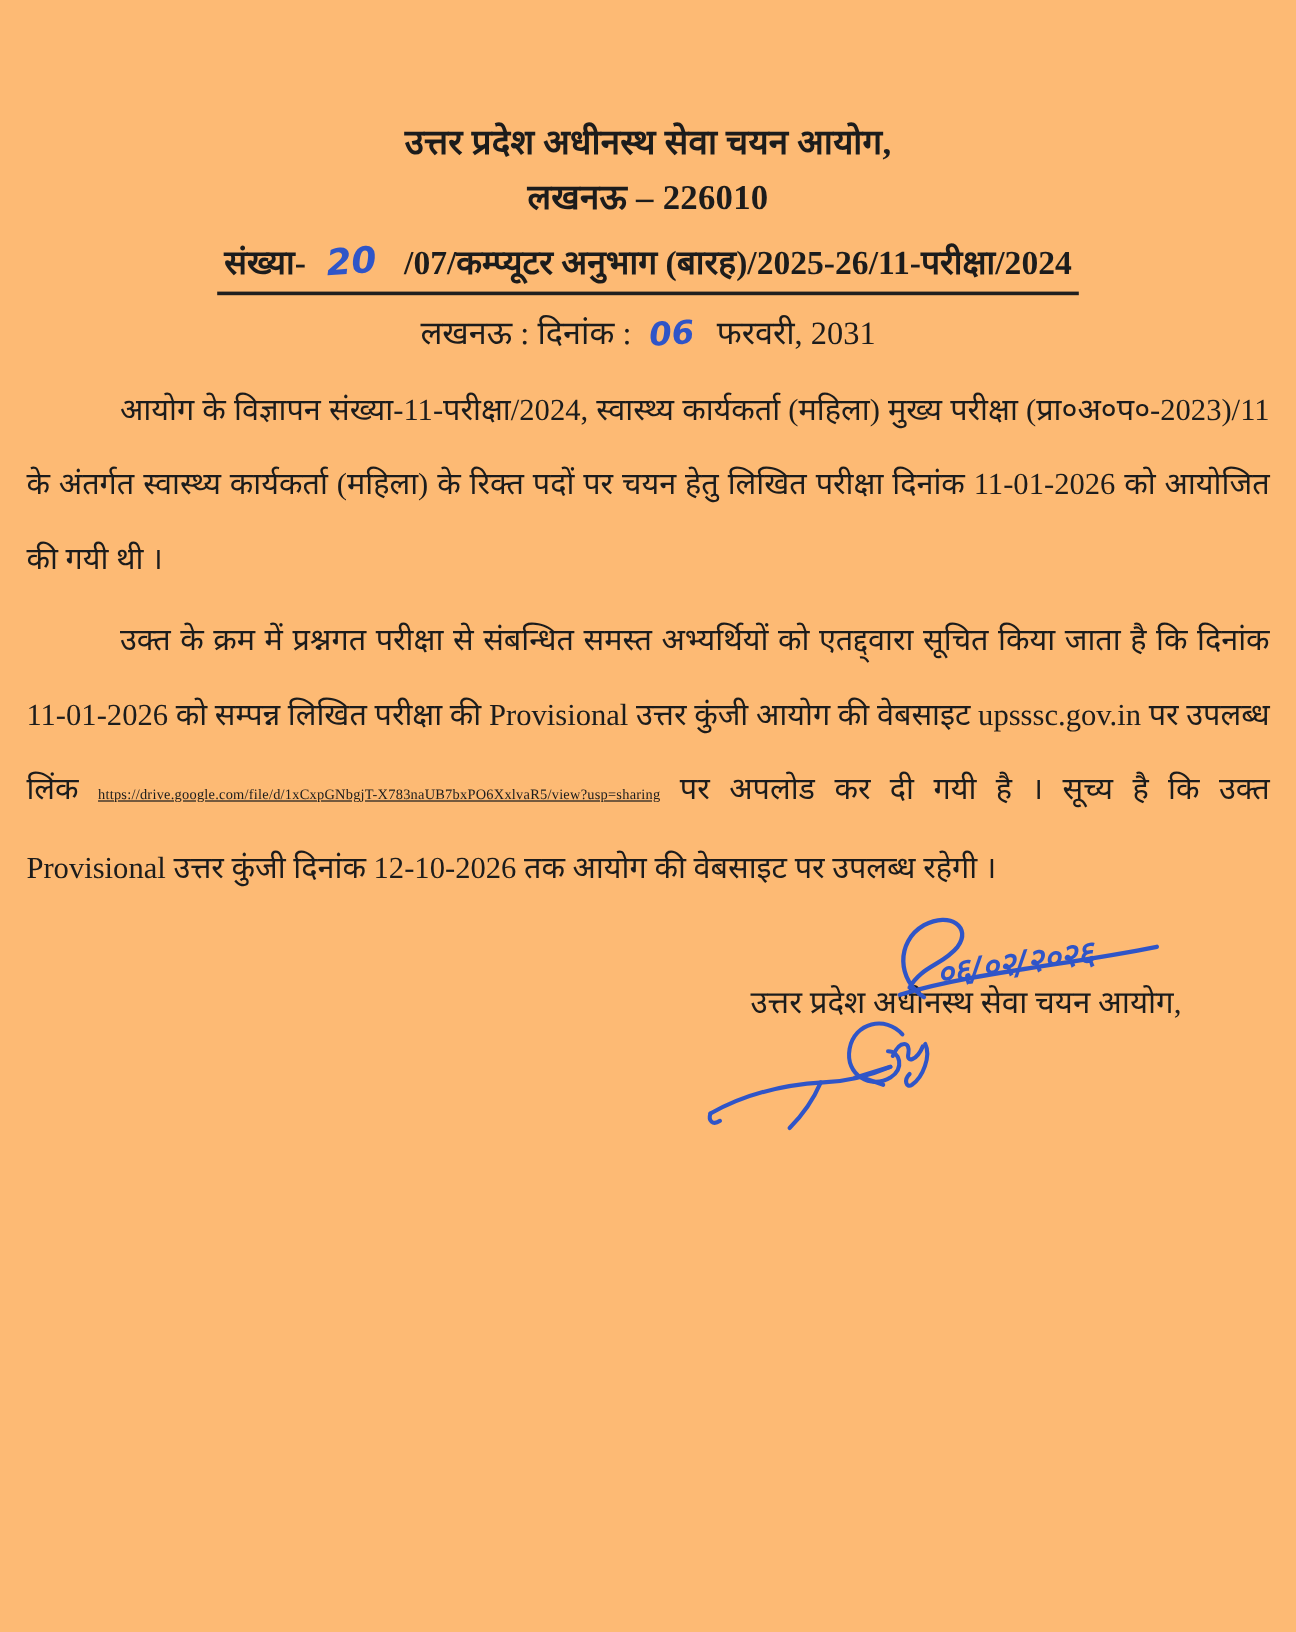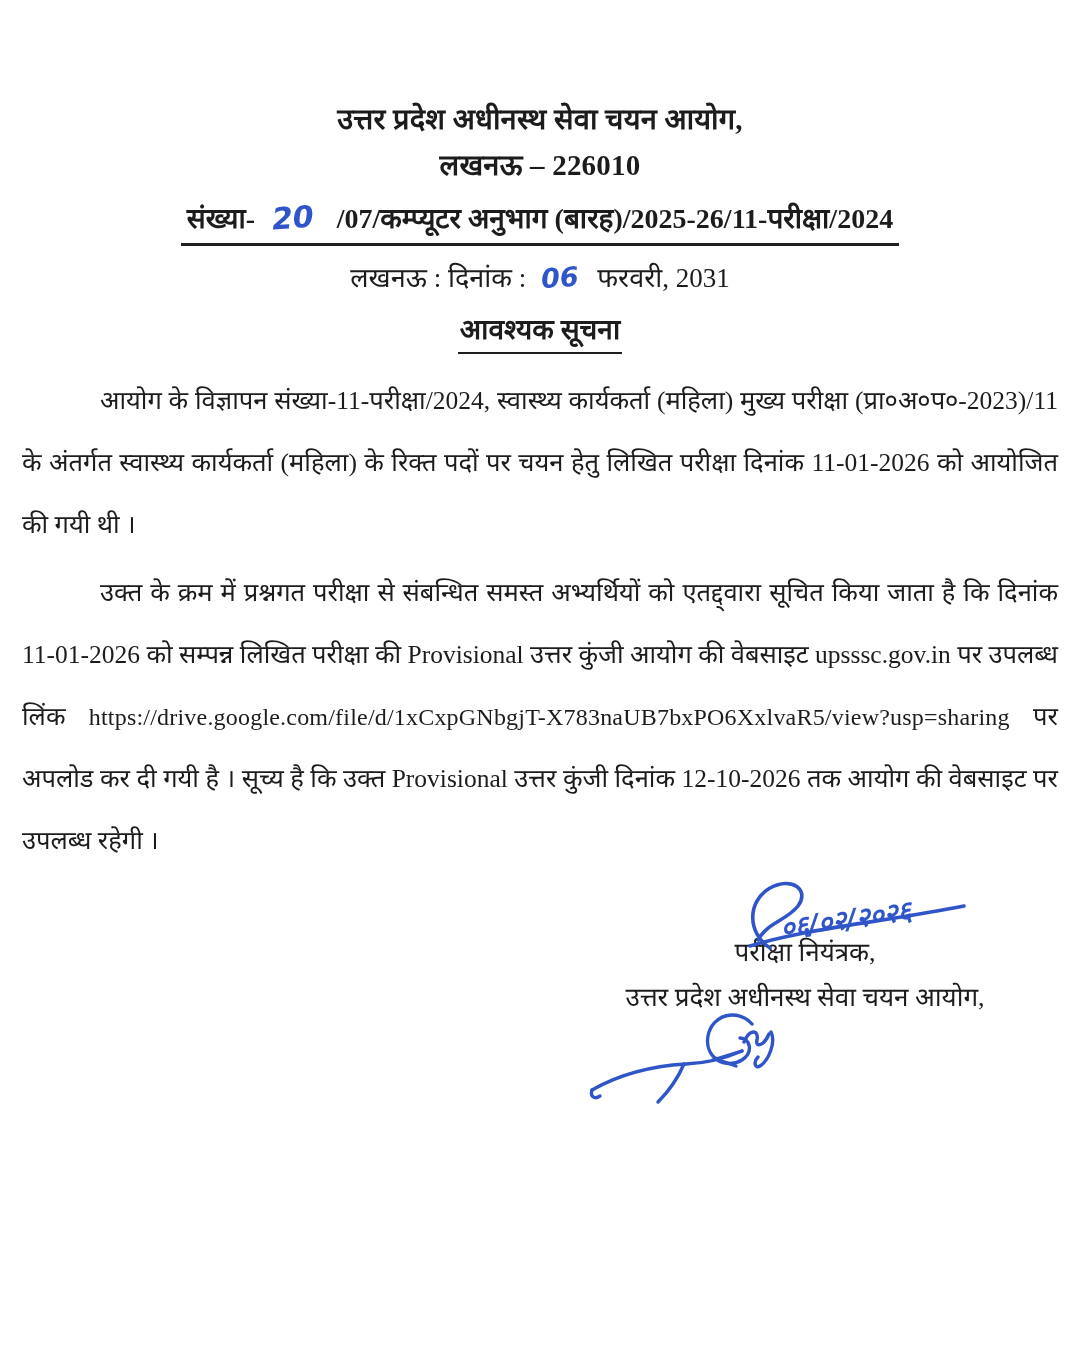--- a/index.html
+++ b/index.html
@@ -1,19 +1,19 @@
 <!DOCTYPE html>
 <html lang="hi" style="--ink: #2f55c8;"><head>
 <meta charset="utf-8">
 <style>
   html,body{margin:0;padding:0;background:#e8e8e8;}
   .page{
     position:relative;
     width:1080px;height:1360px;
-    background:#ffffff;
+    background:#fdba74;
     margin:0 auto;
     overflow:hidden;
     font-family:"Liberation Serif","DejaVu Serif",serif;
     color:#1c1c1c;
   }
   .content{padding:96px 22px 0 22px;}
 
   .hdr-line{
     text-align:center;
     font-weight:bold;
@@ -50,23 +50,24 @@
 
   .body-para{
     font-size:25.5px;
     line-height:62px;
     text-align:justify;
     text-indent:78px;
     margin:16px 0 0 0;
   }
   .body-para.second{margin-top:6px;}
   .url-text{
-    font-size:24px;
+    font-size:12px;
     letter-spacing:0.2px;
     word-break:break-all;
+    text-decoration:underline;
   }
 
   .sig-block{
     position:relative;
     width:450px;
     margin:58px 28px 0 auto;
     text-align:center;
     font-size:26px;
     line-height:45px;
   }
@@ -106,39 +107,35 @@
         <span>/07/कम्प्यूटर अनुभाग (बारह)/2025-26/11-परीक्षा/2024</span>
       </span>
     </div>
 
     <div class="date-line">
       <span>लखनऊ :  दिनांक :</span>
       <span class="ink">06</span>
       <span>फरवरी, 2031</span>
     </div>
 
-    <div class="subject">
-      <span class="subject-underline">आवश्यक सूचना</span>
-    </div>
 
     <p class="body-para">आयोग के विज्ञापन संख्या-11-परीक्षा/2024, स्वास्थ्य कार्यकर्ता (महिला) मुख्य परीक्षा (प्रा०अ०प०-2023)/11 के अंतर्गत स्वास्थ्य कार्यकर्ता (महिला) के रिक्त पदों पर चयन हेतु लिखित परीक्षा दिनांक 11-01-2026 को आयोजित की गयी थी ।</p>
 
     <p class="body-para second">
       <span>उक्त के क्रम में प्रश्नगत परीक्षा से संबन्धित समस्त अभ्यर्थियों को एतद्द्वारा सूचित किया जाता है कि दिनांक 11-01-2026 को सम्पन्न लिखित परीक्षा की Provisional उत्तर कुंजी आयोग की वेबसाइट upsssc.gov.in पर उपलब्ध लिंक </span>
       <span class="url-text">https://drive.google.com/file/d/1xCxpGNbgjT-X783naUB7bxPO6XxlvaR5/view?usp=sharing</span>
       <span> पर अपलोड कर दी गयी है । सूच्य है कि उक्त Provisional उत्तर कुंजी दिनांक 12-10-2026 तक आयोग की वेबसाइट पर उपलब्ध रहेगी ।</span>
     </p>
 
     <div class="sig-block">
       <svg class="sig-flourish" viewBox="0 0 240 80" aria-hidden="true">
         <path d="M 40 74 C 18 60, 16 28, 40 14 C 62 2, 80 16, 68 32 C 56 47, 38 48, 28 66"></path>
         <path d="M 20 72 C 78 54, 160 47, 234 32"></path>
         <text x="52" y="64" transform="rotate(-8 52 64)">०६/०२/२०२६</text>
       </svg>
-      <div>परीक्षा नियंत्रक,</div>
       <div>उत्तर प्रदेश अधीनस्थ सेवा चयन आयोग,</div>
 
       <div class="initials-row">
         <svg class="initials-left" viewBox="0 0 175 62" aria-hidden="true">
           <path d="M 6 46 C 4 52, 8 56, 14 52"></path>
           <path d="M 6 46 C 34 30, 66 22, 100 20 C 124 19, 142 13, 156 7"></path>
           <path d="M 156 7 L 130 15 L 150 22"></path>
           <path d="M 98 20 C 92 34, 82 48, 72 58"></path>
         </svg>
         <svg class="initials-right" viewBox="0 0 105 75" aria-hidden="true">

